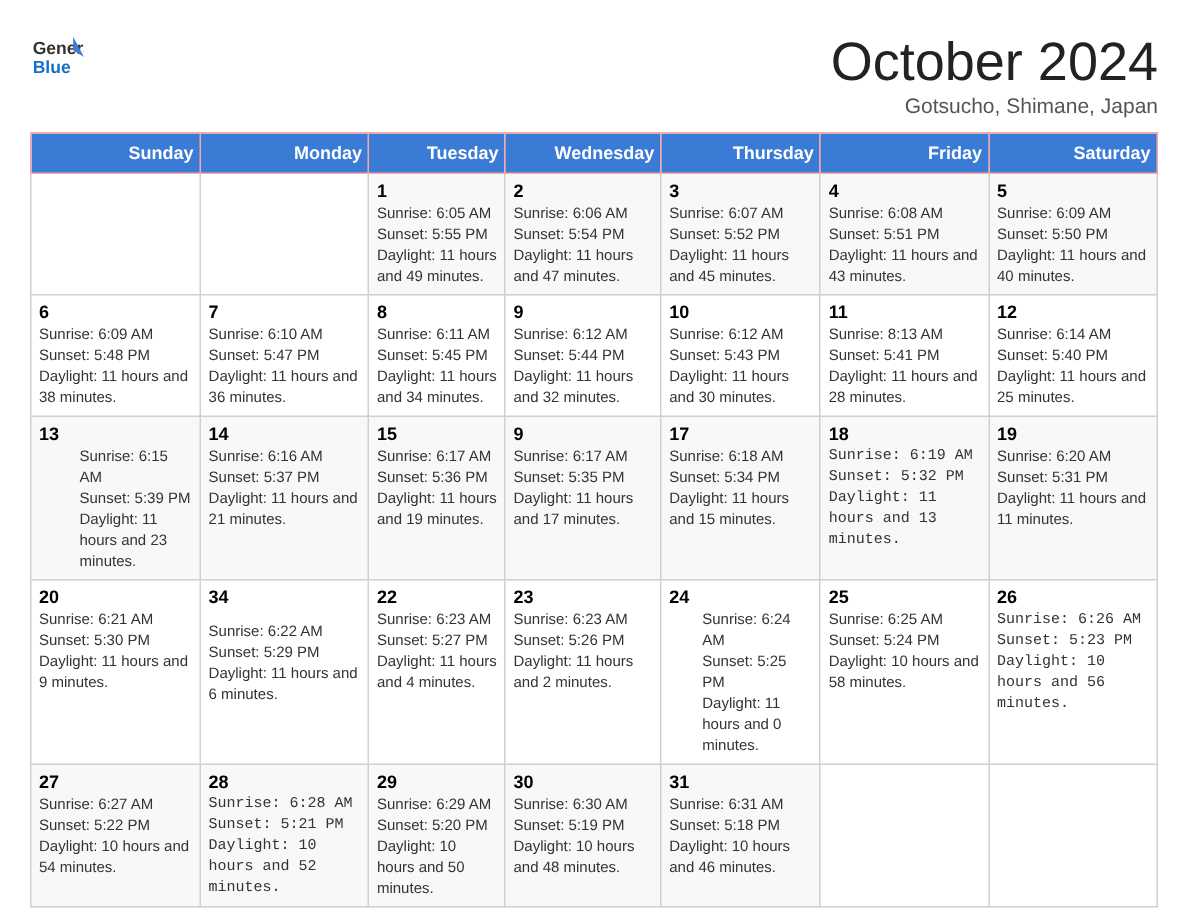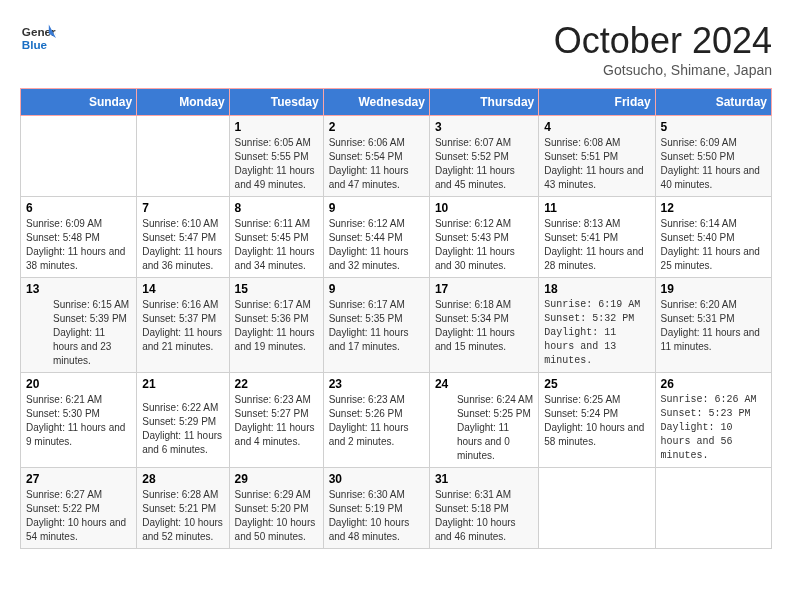--- a/index.html
+++ b/index.html
@@ -233,21 +233,21 @@
         </td>
       </tr>
       <tr>
         <td>
           <span class="day-num">20</span>
           <div class="day-info" style="white-space: pre-line;">Sunrise: 6:21 AM
 Sunset: 5:30 PM
 Daylight: 11 hours and 9 minutes.</div>
         </td>
         <td>
-          <span class="day-num">21</span>
+          <span class="day-num">34</span>
           <div class="day-info" style="white-space: pre-line; margin-top: 10px;">Sunrise: 6:22 AM
 Sunset: 5:29 PM
 Daylight: 11 hours and 6 minutes.</div>
         </td>
         <td>
           <span class="day-num">22</span>
           <div class="day-info" style="white-space: pre-line;">Sunrise: 6:23 AM
 Sunset: 5:27 PM
 Daylight: 11 hours and 4 minutes.</div>
         </td>
@@ -278,21 +278,21 @@
       </tr>
       <tr>
         <td>
           <span class="day-num">27</span>
           <div class="day-info" style="white-space: pre-line;">Sunrise: 6:27 AM
 Sunset: 5:22 PM
 Daylight: 10 hours and 54 minutes.</div>
         </td>
         <td>
           <span class="day-num">28</span>
-          <div class="day-info" style="white-space: pre-line;">Sunrise: 6:28 AM
+          <div class="day-info" style="white-space: pre-line; font-family: Liberation Mono, monospace;">Sunrise: 6:28 AM
 Sunset: 5:21 PM
 Daylight: 10 hours and 52 minutes.</div>
         </td>
         <td>
           <span class="day-num">29</span>
           <div class="day-info" style="white-space: pre-line;">Sunrise: 6:29 AM
 Sunset: 5:20 PM
 Daylight: 10 hours and 50 minutes.</div>
         </td>
         <td>

